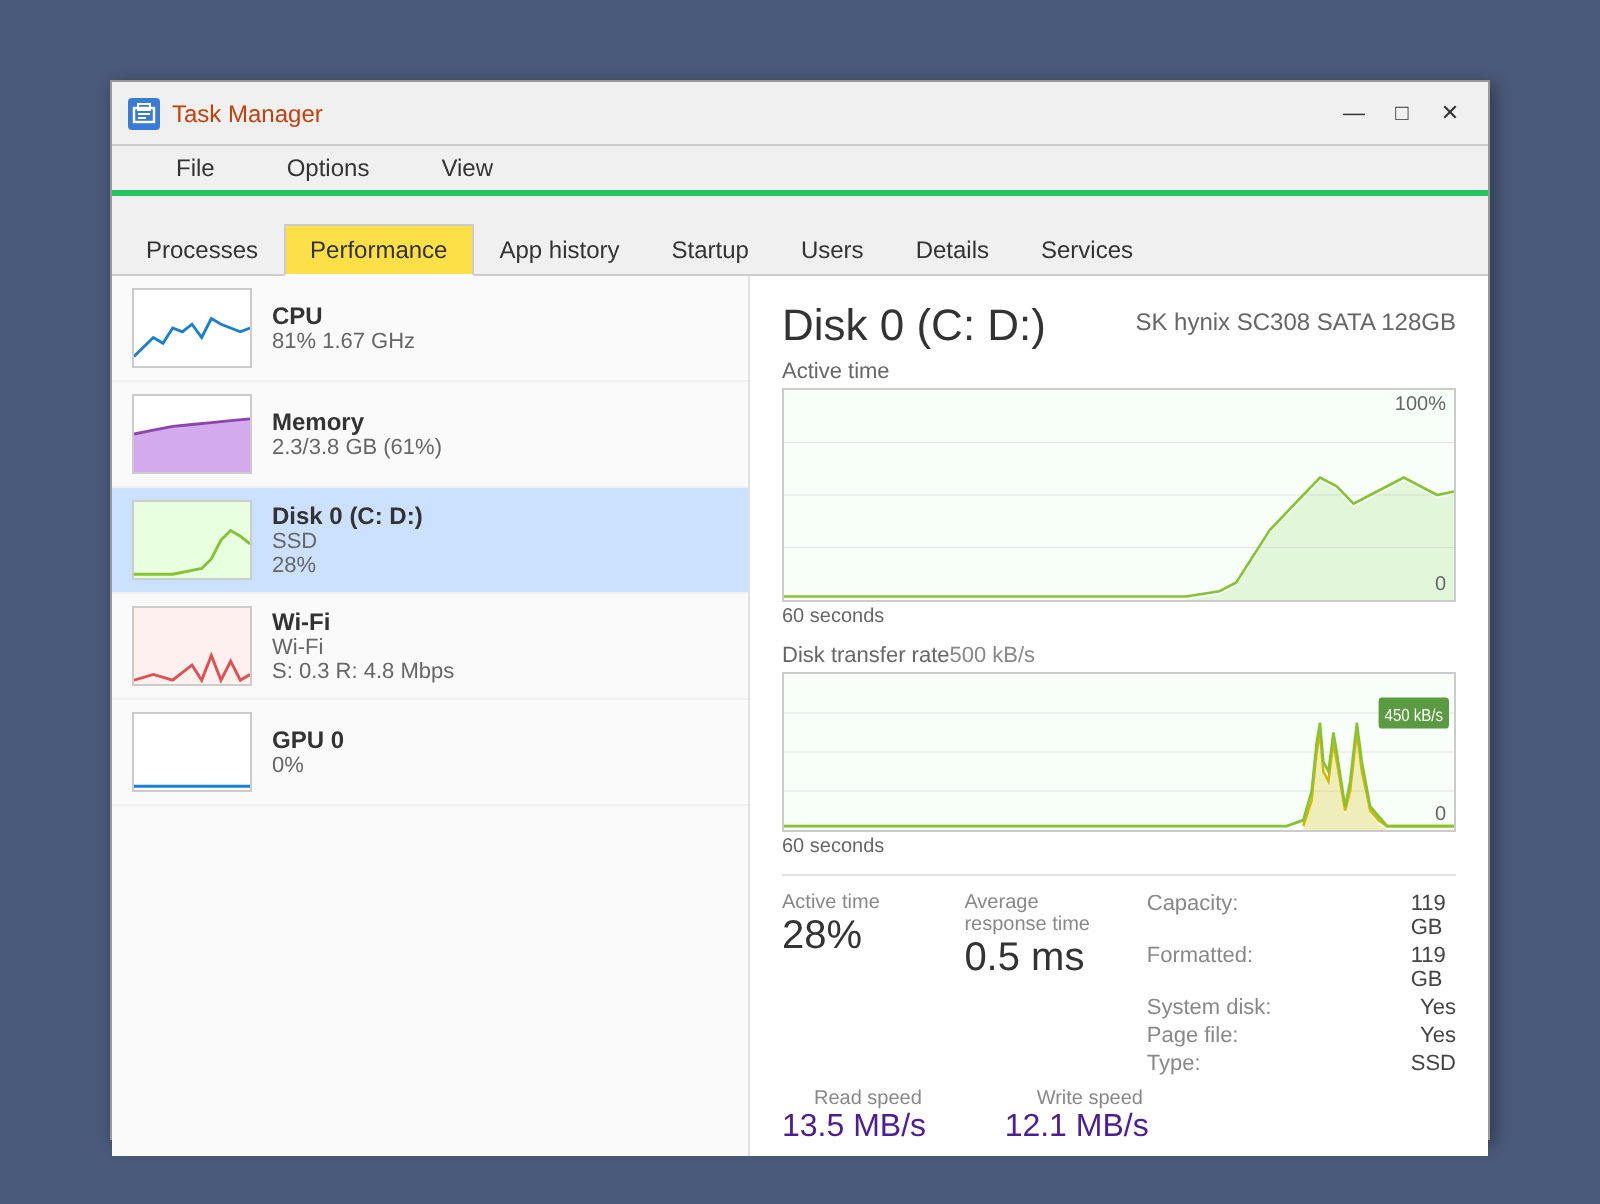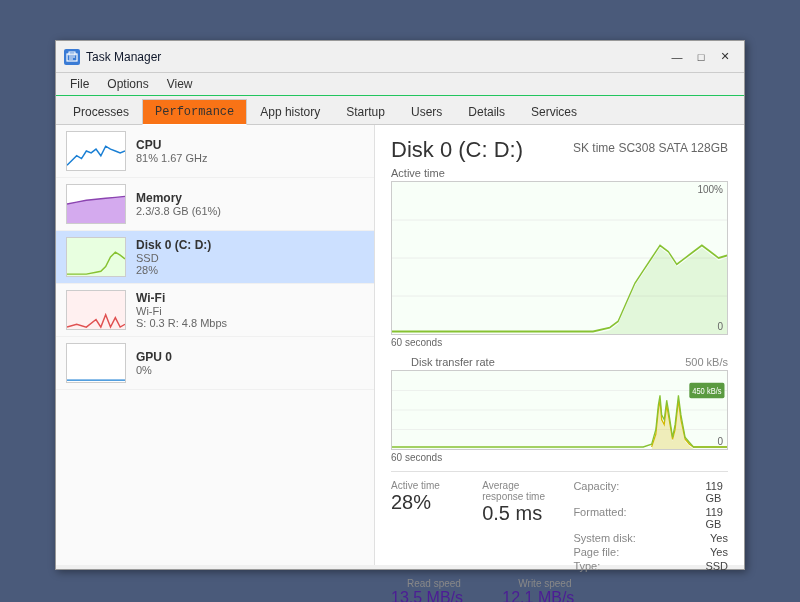--- a/index.html
+++ b/index.html
@@ -41,43 +41,43 @@
       background: #3a7bd5;
       display: flex;
       align-items: center;
       justify-content: center;
       font-size: 9px;
       color: white;
       border-radius: 2px;
     }
     .title-text {
       font-size: 12px;
-      color: #0f172a;
+      color: #c2410c;
     }
     .window-controls {
       display: flex;
       gap: 2px;
     }
     .win-btn {
       width: 22px;
       height: 18px;
       background: transparent;
       border: none;
       cursor: pointer;
       font-size: 11px;
       color: #333;
       display: flex;
       align-items: center;
       justify-content: center;
     }
     .menu-bar {
       display: flex;
-      gap: 2px;
-      padding: 2px 6px;
-      border-bottom: 1px solid #22c55e;
+      gap: 20px;
+      padding: 2px 24px;
+      border-bottom: 3px solid #22c55e;
       background: #f0f0f0;
     }
     .menu-item {
       padding: 2px 8px;
       font-size: 12px;
       cursor: pointer;
       color: #333;
     }
     .tab-bar {
       display: flex;
@@ -85,29 +85,28 @@
       border-bottom: 1px solid #ccc;
       padding: 0 4px;
     }
     .tab {
       padding: 5px 12px;
       font-size: 12px;
       cursor: pointer;
       color: #333;
       border: 1px solid transparent;
       border-bottom: none;
-      margin-top: 3px;
+      margin-top: 14px;
     }
     .tab.active {
-      background: #f97316;
+      background: #fde047;
       border-color: #ccc;
       border-bottom: 1px solid white;
       margin-bottom: -1px;
       z-index: 1;
-      font-family: Liberation Mono, monospace;
     }
     .content {
       display: flex;
       height: calc(100% - 88px);
       background: white;
     }
     .sidebar {
       width: 319px;
       background: #fafafa;
       border-right: 1px solid #e0e0e0;
@@ -175,21 +174,21 @@
     }
     .chart-label {
       font-size: 11px;
       color: #666;
       margin-bottom: 2px;
     }
     .chart-container {
       border: 1px solid #ccc;
       background: #f8fff8;
       position: relative;
-      height: 154px;
+      height: 107px;
     }
     .chart-container.small {
       height: 80px;
     }
     .chart-percent-label {
       position: absolute;
       right: 4px;
       top: 2px;
       font-size: 10px;
       color: #666;
@@ -376,21 +375,21 @@
         <div class="sidebar-info">
           <div class="sidebar-name">GPU 0</div>
           <div class="sidebar-sub">0%</div>
         </div>
       </div>
     </div>
 
     <div class="main-panel">
       <div class="main-header">
         <div class="disk-title">Disk 0 (C: D:)</div>
-        <div class="disk-model">SK time SC308 SATA 128GB</div>
+        <div class="disk-model">SK hynix SC308 SATA 128GB</div>
       </div>
 
       <div class="chart-section">
         <div class="chart-label">Active time</div>
         <div class="chart-container">
           <span class="chart-percent-label">100%</span>
 
           <svg width="100%" height="100%" viewBox="0 0 400 120" preserveAspectRatio="none" style="position:absolute;top:0;left:0;">
             <line x1="0" y1="30" x2="400" y2="30" stroke="#e0e0e0" stroke-width="0.5"></line>
             <line x1="0" y1="60" x2="400" y2="60" stroke="#e0e0e0" stroke-width="0.5"></line>
@@ -398,21 +397,21 @@
 
             <polyline points="0,118 50,118 100,118 150,118 200,118 240,118 260,115 270,110 280,95 290,80 300,70 310,60 320,50 330,55 340,65 350,60 360,55 370,50 380,55 390,60 400,58" fill="none" stroke="#87c232" stroke-width="1.5"></polyline>
             <polygon points="0,120 50,120 100,120 150,120 200,120 240,120 260,117 270,112 280,97 290,82 300,72 310,62 320,52 330,57 340,67 350,62 360,57 370,52 380,57 390,62 400,60 400,120" fill="rgba(100,200,50,0.15)" stroke="none"></polygon>
           </svg>
           <span class="chart-right-label">0</span>
         </div>
         <div class="chart-seconds">60 seconds</div>
       </div>
 
       <div class="chart-section">
-        <div style="display:flex; justify-content:space-between;margin-left:20px;">
+        <div style="display:flex; ">
           <div class="chart-label">Disk transfer rate</div>
           <div class="chart-label" style="color:#888;">500 kB/s</div>
         </div>
         <div class="chart-container small">
 
           <svg width="100%" height="100%" viewBox="0 0 400 80" preserveAspectRatio="none" style="position:absolute;top:0;left:0;">
             <line x1="0" y1="20" x2="400" y2="20" stroke="#e0e0e0" stroke-width="0.5"></line>
             <line x1="0" y1="40" x2="400" y2="40" stroke="#e0e0e0" stroke-width="0.5"></line>
             <line x1="0" y1="60" x2="400" y2="60" stroke="#e0e0e0" stroke-width="0.5"></line>
 

